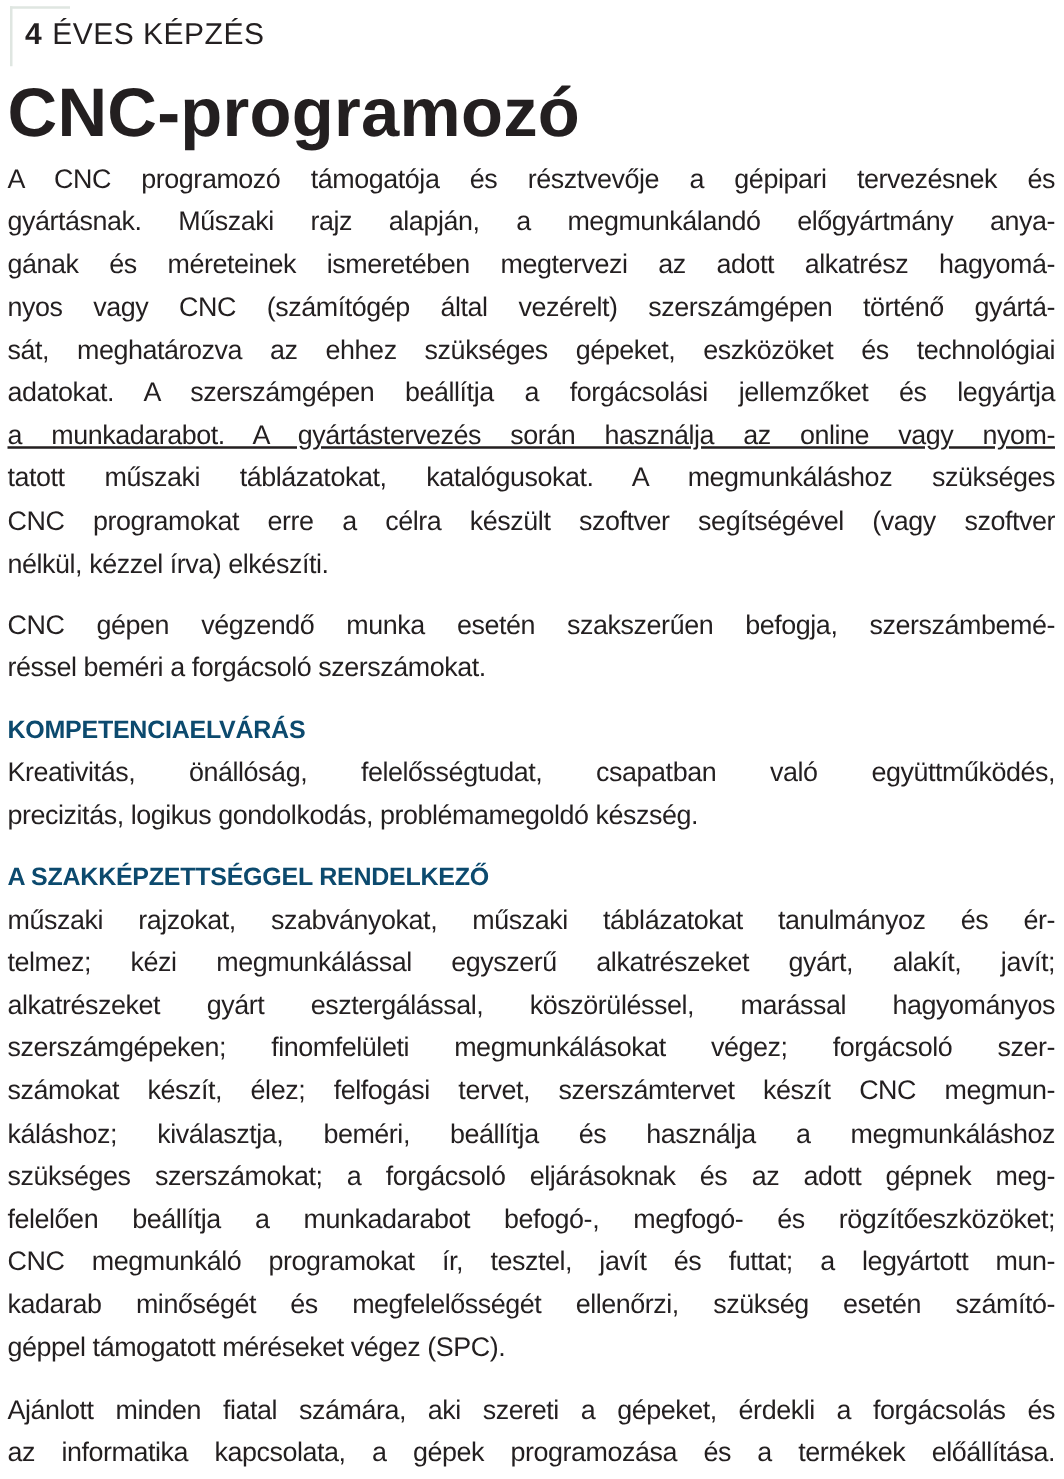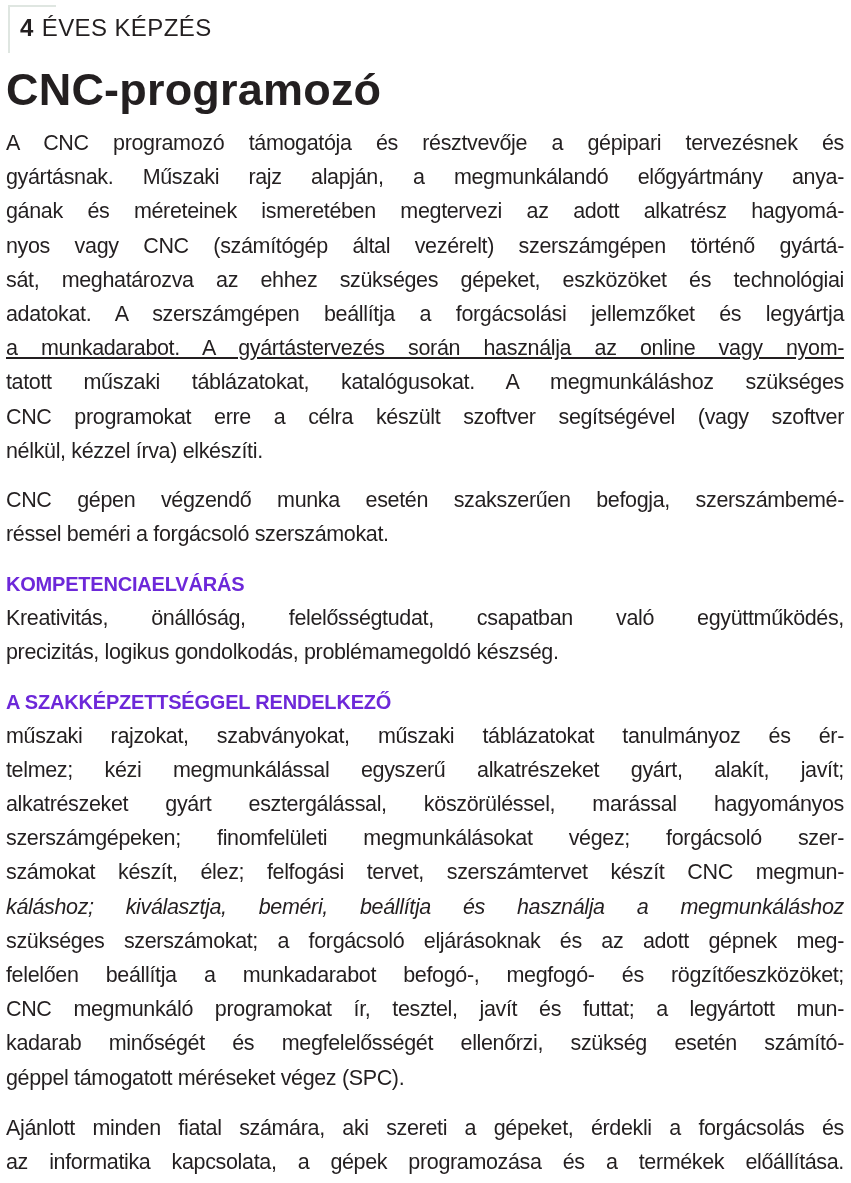--- a/index.html
+++ b/index.html
@@ -35,21 +35,21 @@
     }
     .header-num {
       font-weight: bold;
       margin-right: 8px;
     }
     .page-title {
       position: absolute;
       left: 6px;
       top: 64px;
       margin: 0;
-      font-size: 45px;
+      font-size: 55px;
       font-weight: bold;
       letter-spacing: 0.2px;
       color: #231f20;
       white-space: nowrap;
       line-height: 52px;
     }
     .content {
       position: absolute;
       left: 6px;
       top: 126px;
@@ -72,21 +72,21 @@
       text-align-last: left;
     }
     .section-heading {
       display: block;
       height: 34px;
       line-height: 34px;
       font-size: 20px;
       font-weight: bold;
       margin: 0;
       letter-spacing: -0.2px;
-      color: #6d28d9;
+      color: #0c4a6e;
       white-space: nowrap;
     }
     .gap-a { height: 16px; }
     .gap-b { height: 15px; }
     .gap-c { height: 16px; }
   </style>
 </head>
 <body>
 
 <div class="page-header"></div>
@@ -122,21 +122,21 @@
 
   <div class="gap-b"></div>
 
   <div>
     <h2 class="section-heading">A SZAKKÉPZETTSÉGGEL RENDELKEZŐ</h2>
     <span class="line" style="display: block; width: 838px;">műszaki rajzokat, szabványokat, műszaki táblázatokat tanulmányoz és ér-</span>
     <span class="line" style="display: block; width: 838px;">telmez; kézi megmunkálással egyszerű alkatrészeket gyárt, alakít, javít;</span>
     <span class="line" style="display: block; width: 838px;">alkatrészeket gyárt esztergálással, köszörüléssel, marással hagyományos</span>
     <span class="line" style="display: block; width: 838px;">szerszámgépeken; finomfelületi megmunkálásokat végez; forgácsoló szer-</span>
     <span class="line" style="display: block; width: 838px;">számokat készít, élez; felfogási tervet, szerszámtervet készít CNC megmun-</span>
-    <span class="line" style="display: block; width: 838px; font-style: italic;">káláshoz; kiválasztja, beméri, beállítja és használja a megmunkáláshoz</span>
+    <span class="line" style="display: block; width: 838px;">káláshoz; kiválasztja, beméri, beállítja és használja a megmunkáláshoz</span>
     <span class="line" style="display: block; width: 838px;">szükséges szerszámokat; a forgácsoló eljárásoknak és az adott gépnek meg-</span>
     <span class="line" style="display: block; width: 838px;">felelően beállítja a munkadarabot befogó-, megfogó- és rögzítőeszközöket;</span>
     <span class="line" style="display: block; width: 838px;">CNC megmunkáló programokat ír, tesztel, javít és futtat; a legyártott mun-</span>
     <span class="line" style="display: block; width: 838px;">kadarab minőségét és megfelelősségét ellenőrzi, szükség esetén számító-</span>
     <span class="line last" style="display: block; width: 838px;">géppel támogatott méréseket végez (SPC).</span>
   </div>
 
   <div class="gap-c"></div>
 
   <div>

